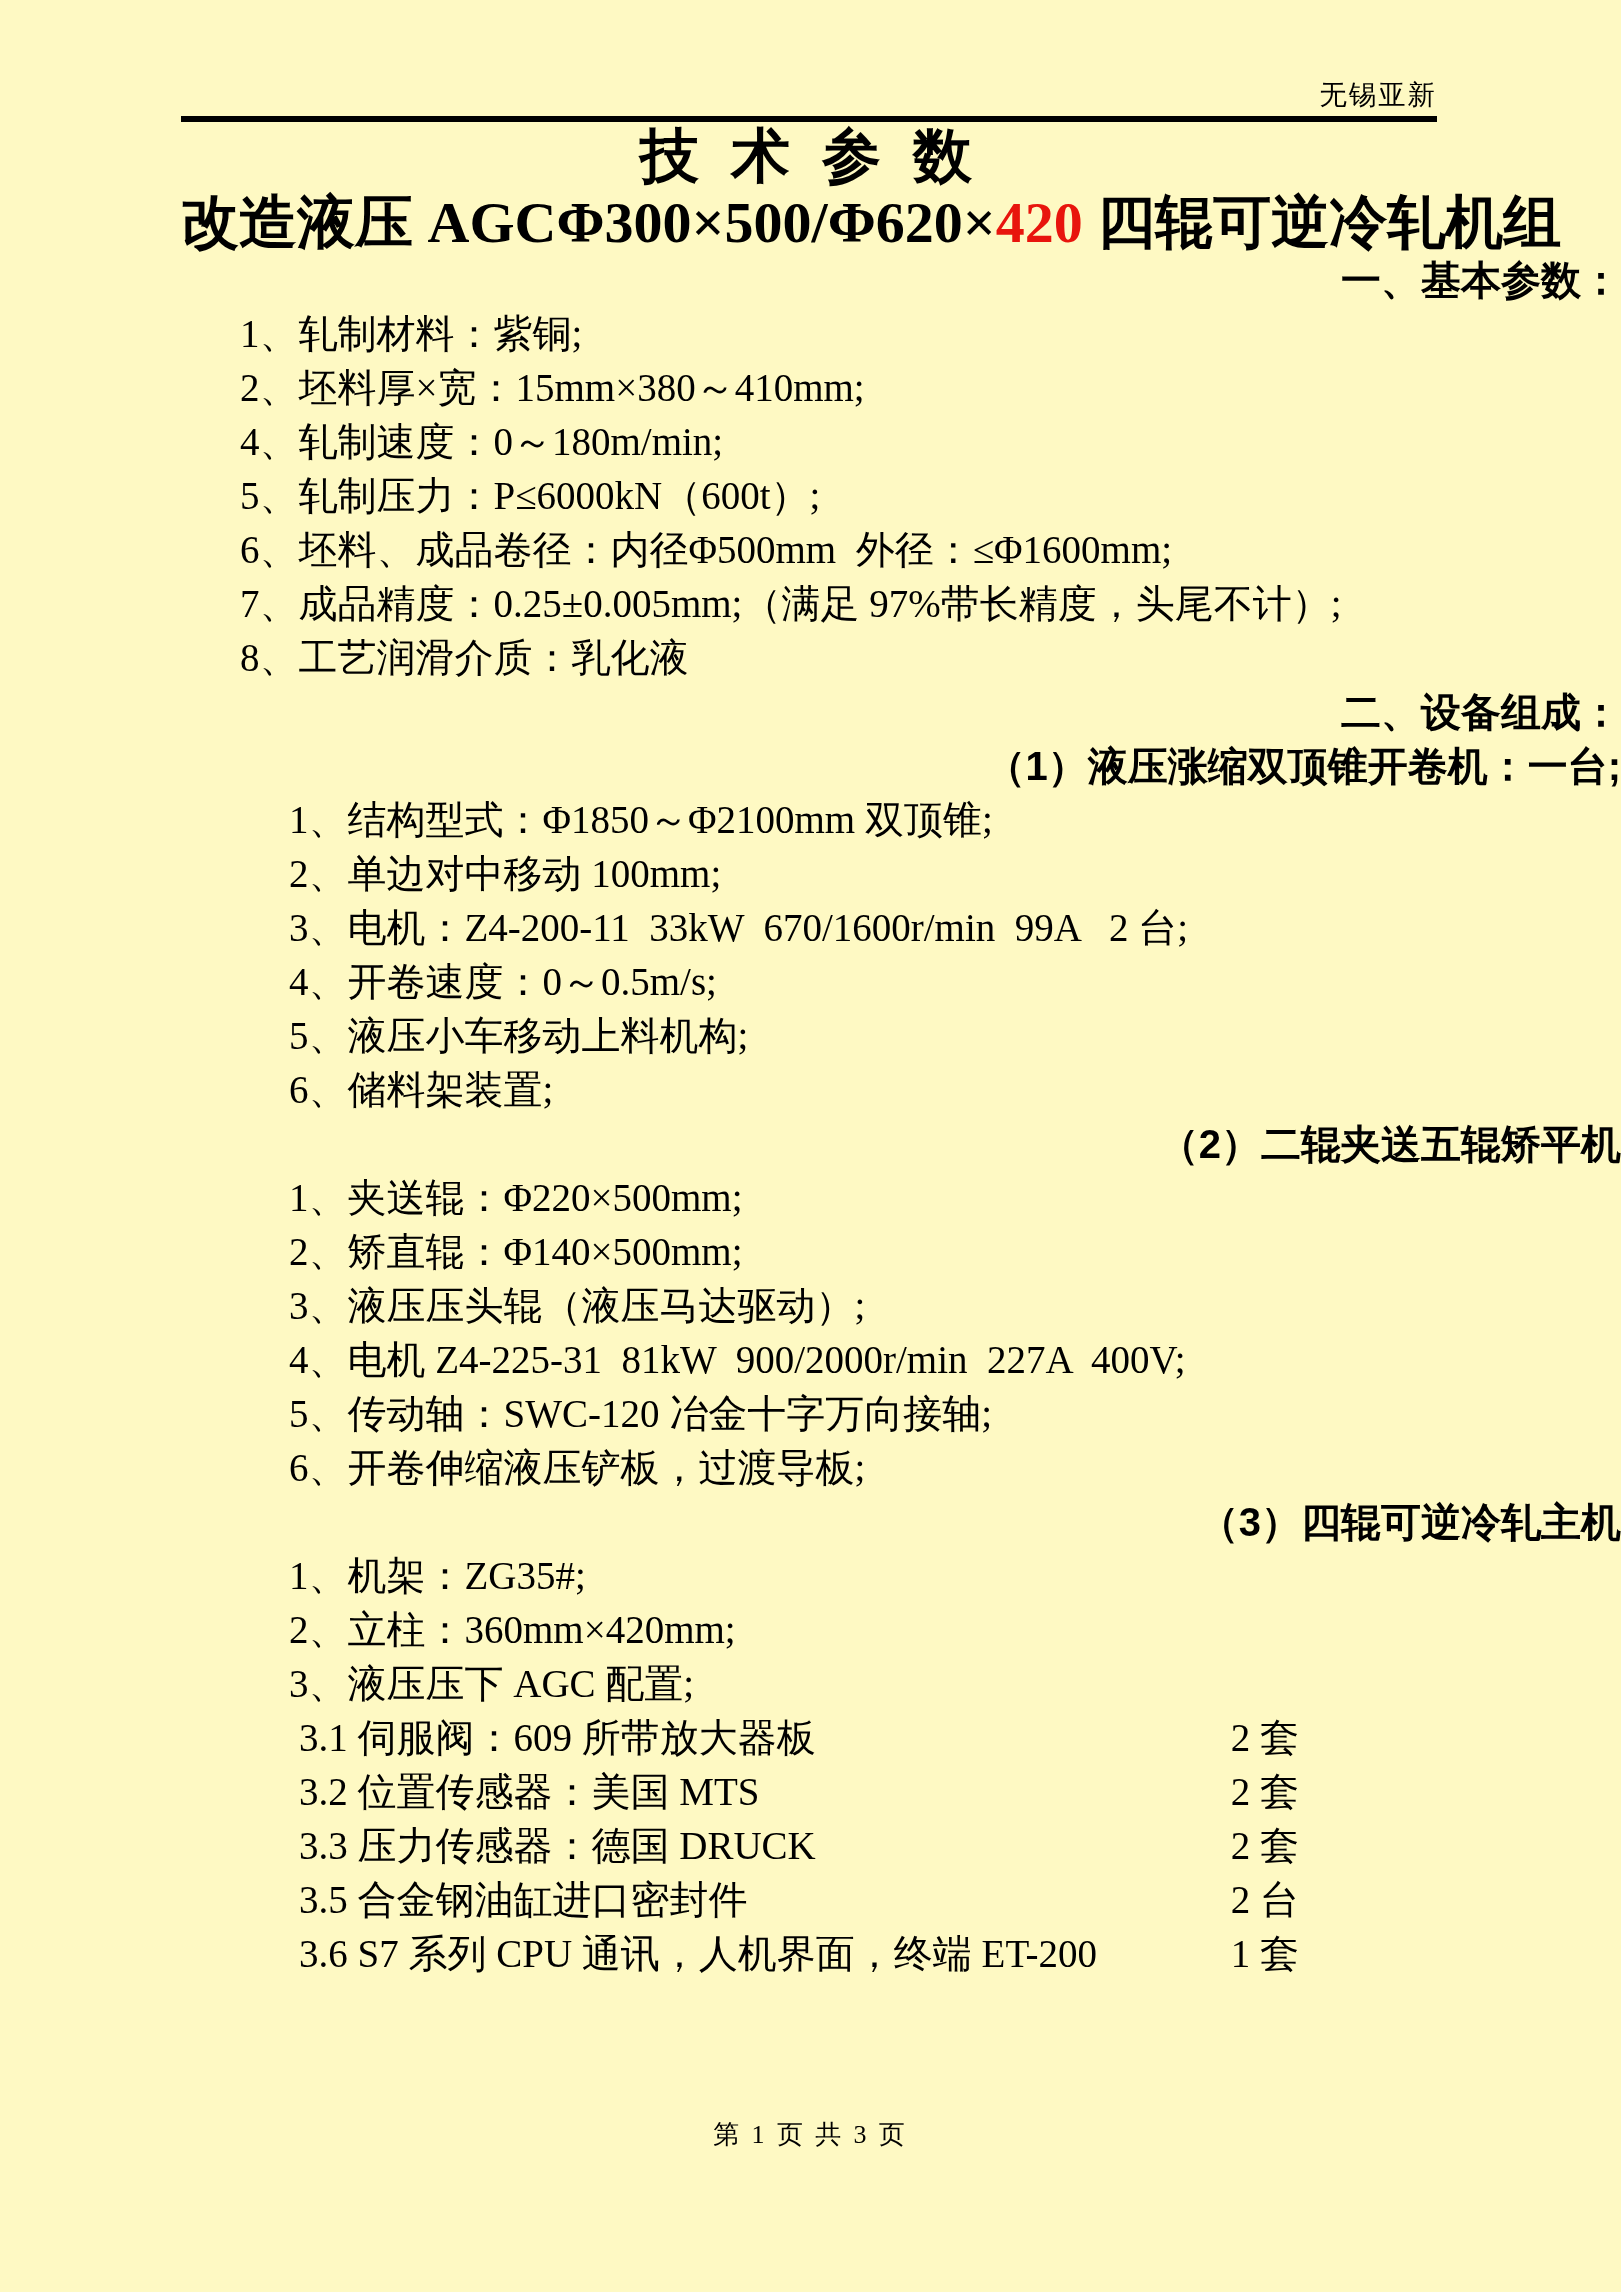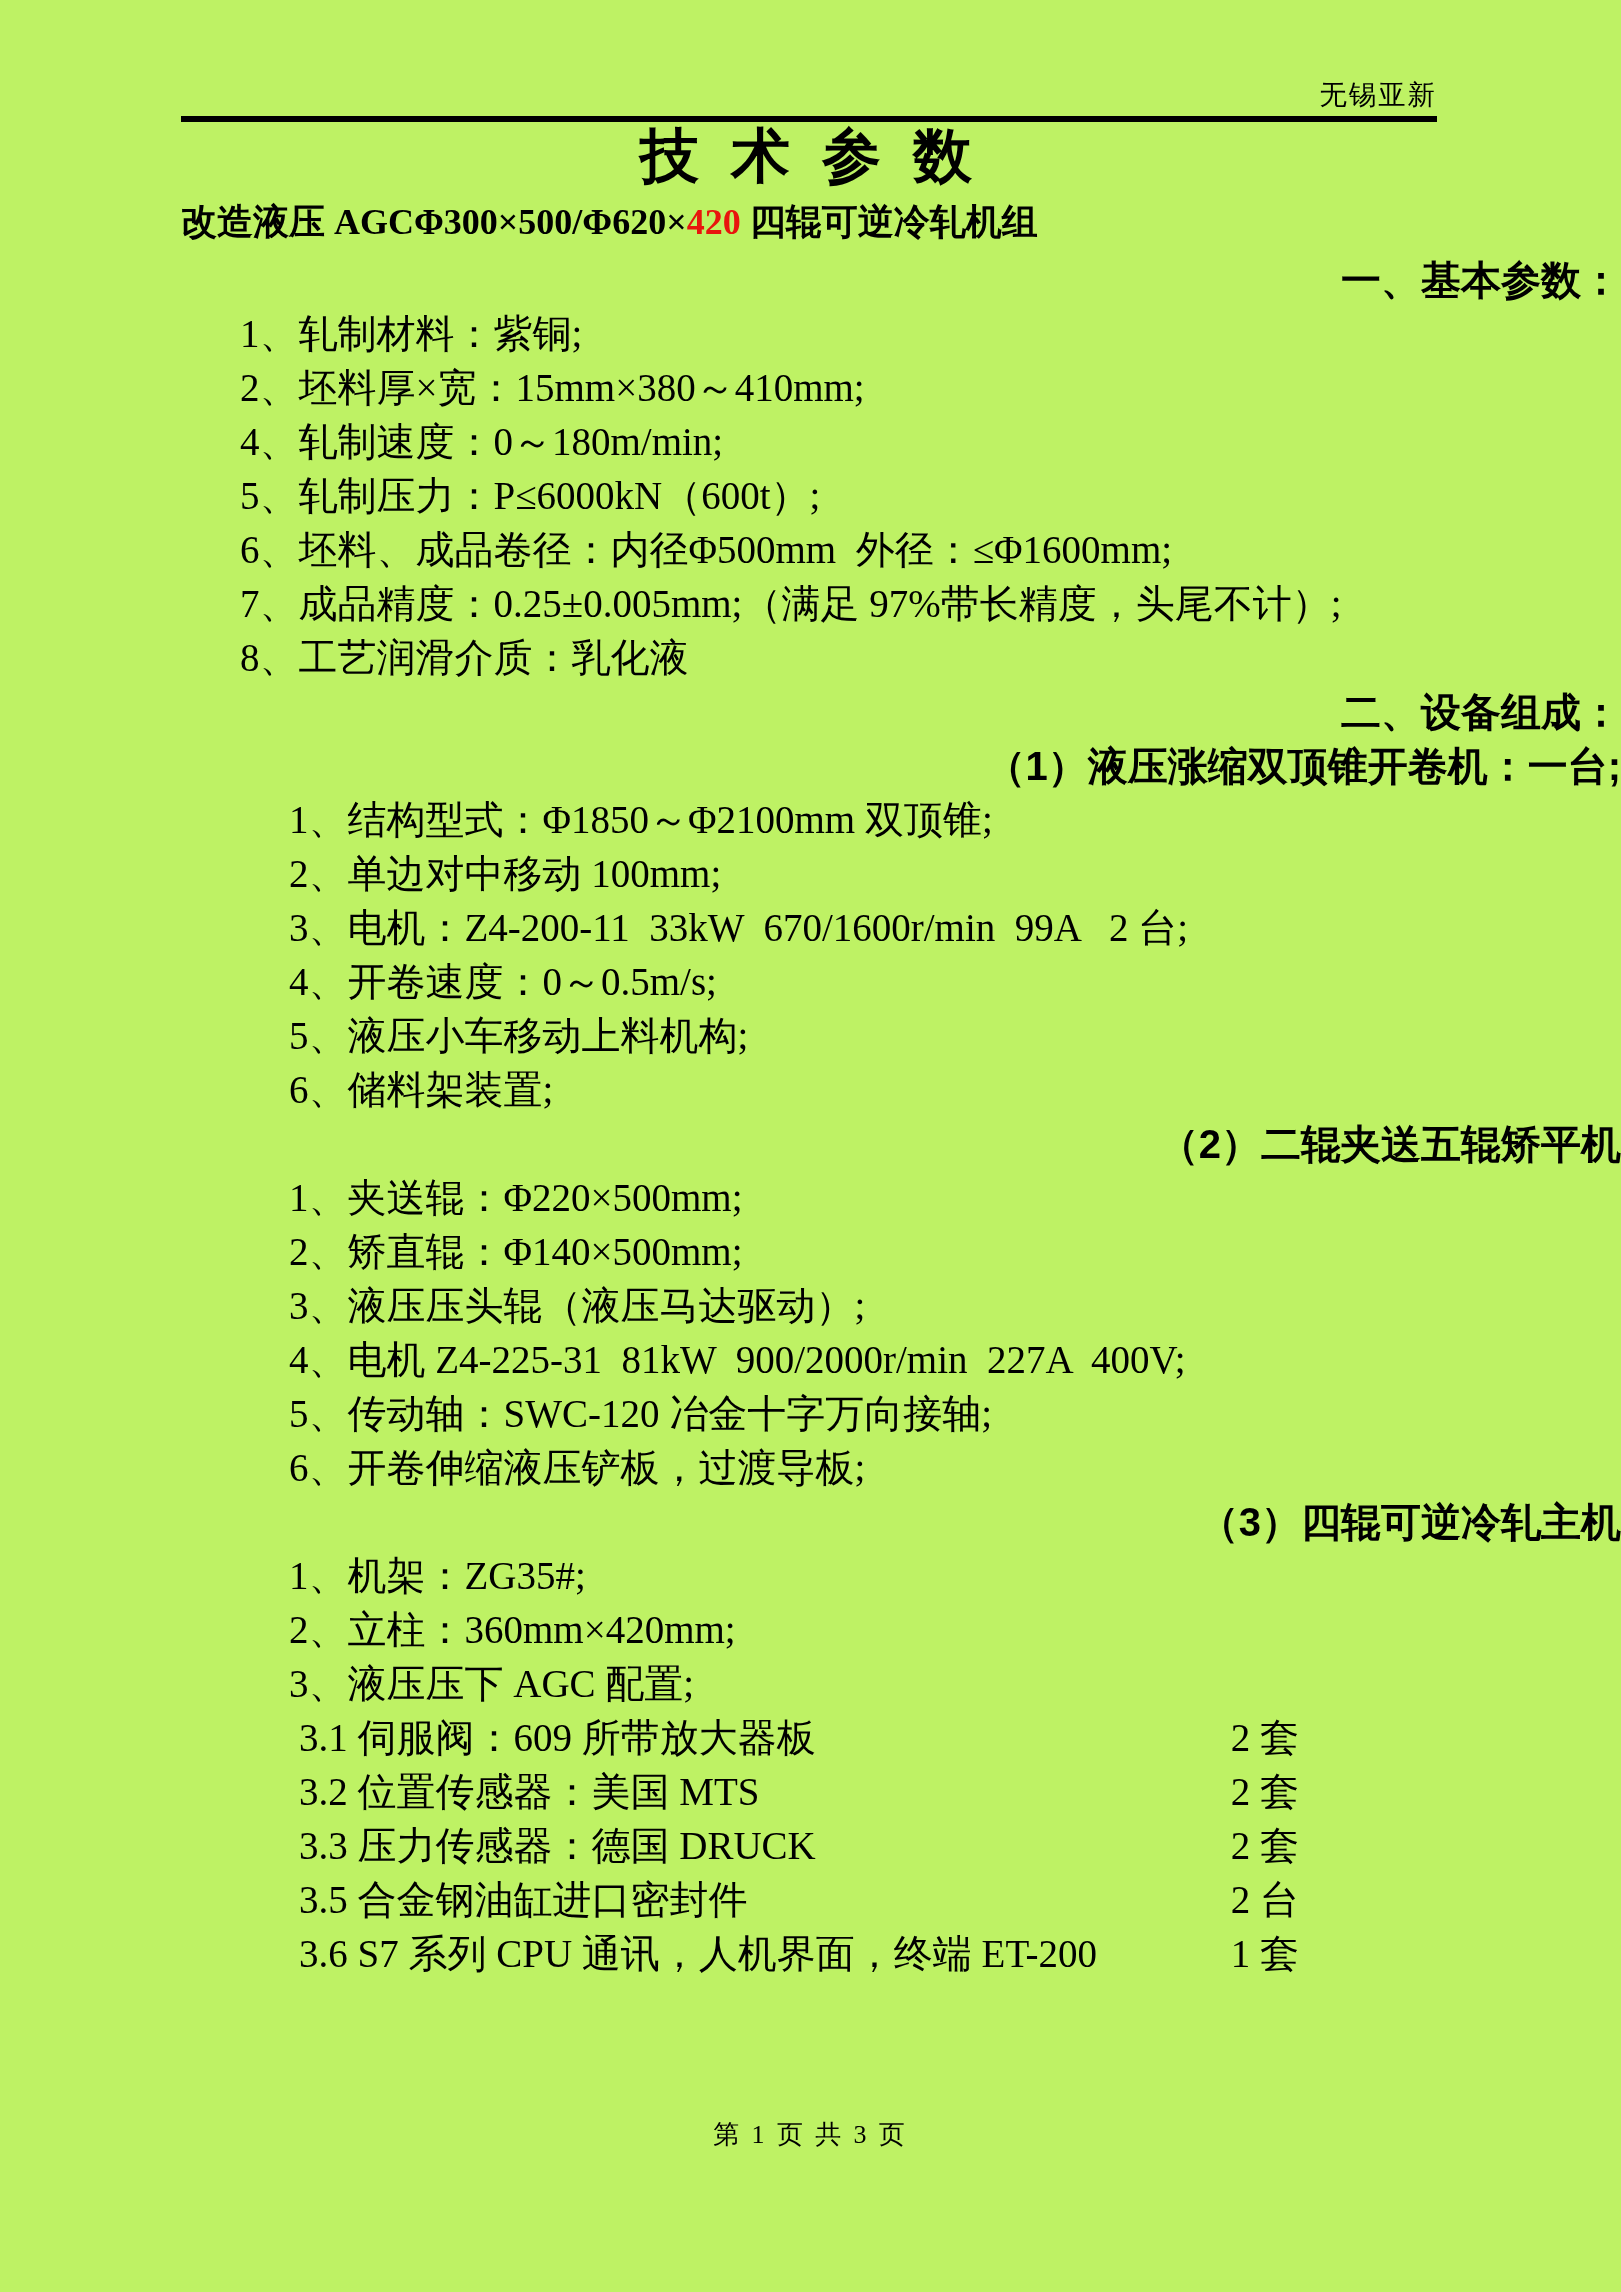--- a/index.html
+++ b/index.html
@@ -2,21 +2,21 @@
 <html style="--red: #e8150d; --ink: #000000;"><head>
 <meta charset="utf-8">
 <style>
   :root { --red: #e8150d; --ink: #000000; }
   * { box-sizing: border-box; }
   html, body { margin: 0; padding: 0; background: #ffffff; }
   .page {
     position: relative;
     width: 1621px;
     height: 2293px;
-    background: #bef264;
+    background: #fef9c3;
     color: var(--ink);
     font-family: "Liberation Serif", "DejaVu Serif", serif;
     overflow: hidden;
   }
   .doc-header {
     position: absolute; top: 80px; left: 181px; width: 1256px;
     text-align: right;
     font-size: 27.4px; line-height: 31px; letter-spacing: 2px;
   }
   .header-rule {
@@ -25,21 +25,22 @@
   }
   .doc-title {
     position: absolute; top: 121px; left: 182px; width: 1256px;
     text-align: center;
     font-family: "Liberation Sans", "DejaVu Sans", sans-serif;
     font-weight: bold; font-size: 59px; line-height: 71px; letter-spacing: 7.8px;
     white-space: pre;
   }
   .doc-subtitle {
     position: absolute; top: 192px; left: 181px; width: 1256px;
-    font-weight: bold; font-size: 36px; line-height: 61px;
+    text-align: center;
+    font-weight: bold; font-size: 58px; line-height: 61px;
     white-space: pre;
   }
   .doc-subtitle .hl { color: var(--red); }
   .doc-lines { position: absolute; top: 253px; left: 0; width: 1621px; }
   .line {
     height: 54px; line-height: 54px;
     font-size: 39px;
     white-space: pre;
   }
   .lvl-section, .lvl-group {

